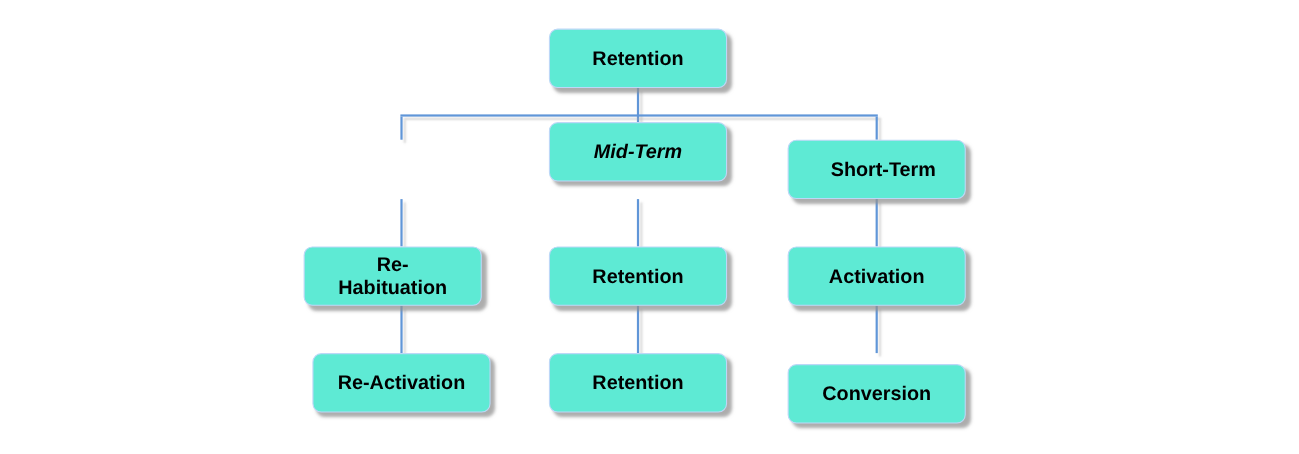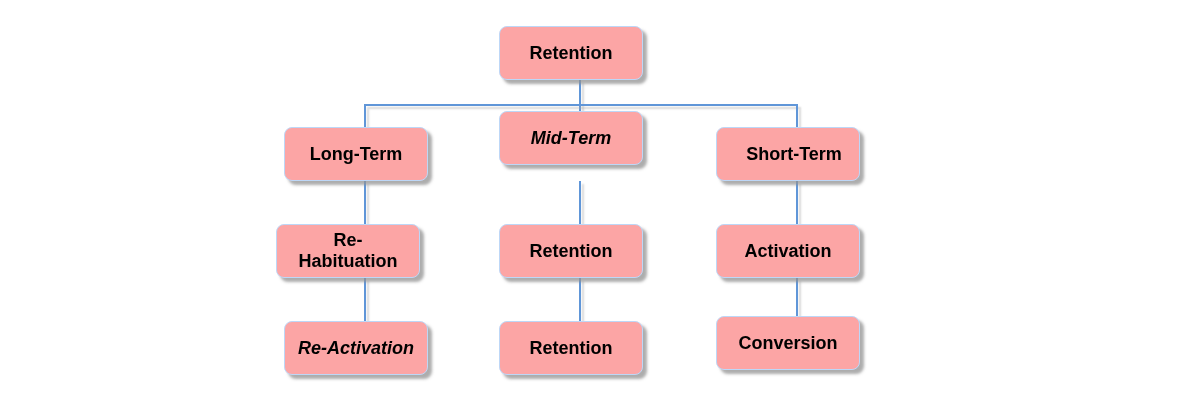--- a/index.html
+++ b/index.html
@@ -10,24 +10,24 @@
   .canvas {
     position: relative;
     width: 1181px;
     height: 413px;
     background: #ffffff;
     font-family: "Liberation Sans", sans-serif;
     overflow: hidden;
   }
   .node {
     position: absolute;
-    width: 144px;
+    width: 162px;
     height: 54px;
     box-sizing: border-box;
-    background: #fca5a5;
+    background: #5eead4;
     border: 1.5px solid #bdd7f7;
     border-radius: 8px;
     box-shadow: 4px 4px 3px rgba(145,145,145,0.75);
     display: flex;
     align-items: center;
     justify-content: center;
     text-align: center;
   }
   .node .label {
     font-weight: bold;
@@ -45,23 +45,23 @@
   .edge.h { height: 2px; }
 
   
   #n-retention      { left: 499px; top: 26px;  }
   #n-long-term      { left: 284px; top: 127px; }
   #n-mid-term       { left: 499px; top: 111px; font-style: italic; }
   #n-short-term     { left: 716px; top: 127px; padding-left: 12px; }
   #n-re-habituation { left: 276px; top: 224px; }
   #n-patterns       { left: 499px; top: 224px; }
   #n-activation     { left: 716px; top: 224px; }
-  #n-re-activation  { left: 284px; top: 321px; font-style: italic; }
+  #n-re-activation  { left: 284px; top: 321px; }
   #n-stickiness     { left: 499px; top: 321px; }
-  #n-conversion     { left: 716px; top: 316px; }
+  #n-conversion     { left: 716px; top: 331px; }
 
   
   #e-root-v { left: 579px; top: 80px;  height: 47px; }
   #e-bus-h  { left: 364px; top: 104px; width: 434px; }
   #e-l1-v   { left: 364px; top: 106px; height: 21px; }
   #e-r1-v   { left: 796px; top: 106px; height: 21px; }
   #e-l2-v   { left: 364px; top: 181px; height: 43px; }
   #e-m2-v   { left: 579px; top: 181px; height: 43px; }
   #e-r2-v   { left: 796px; top: 181px; height: 43px; }
   #e-l3-v   { left: 364px; top: 278px; height: 43px; }
@@ -81,23 +81,20 @@
   <div class="edge v" id="e-m2-v"></div>
   <div class="edge v" id="e-r2-v"></div>
   <div class="edge v" id="e-l3-v"></div>
   <div class="edge v" id="e-m3-v"></div>
   <div class="edge v" id="e-r3-v"></div>
 
   <div class="node" id="n-retention">
     <span class="label">Retention</span>
   </div>
 
-  <div class="node" id="n-long-term">
-    <span class="label">Long-Term</span>
-  </div>
 
   <div class="node" id="n-mid-term">
     <span class="label">Mid-Term</span>
   </div>
 
   <div class="node" id="n-short-term">
     <span class="label">Short-Term</span>
   </div>
 
   <div class="node" id="n-re-habituation">

